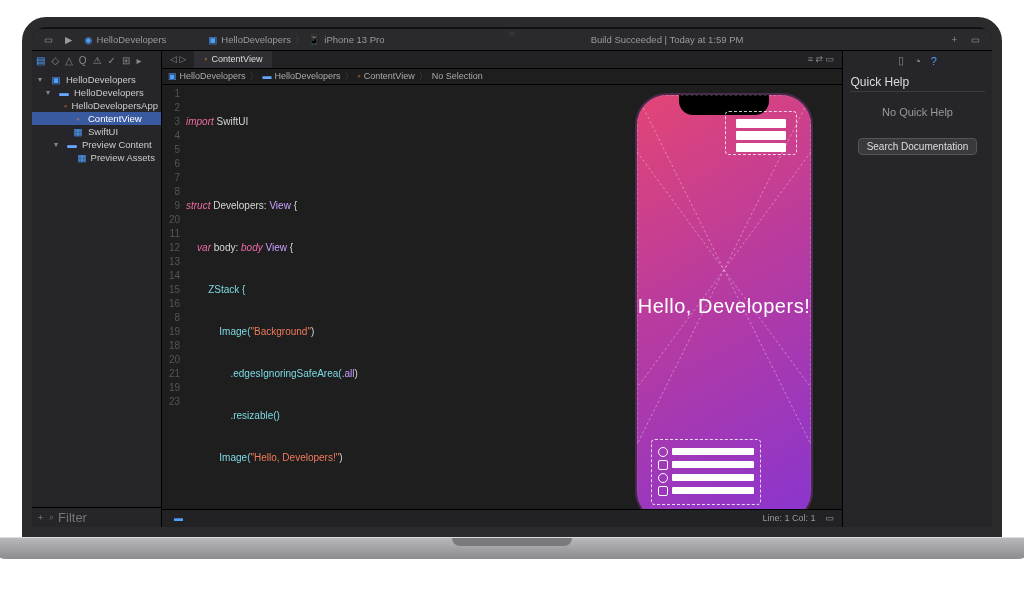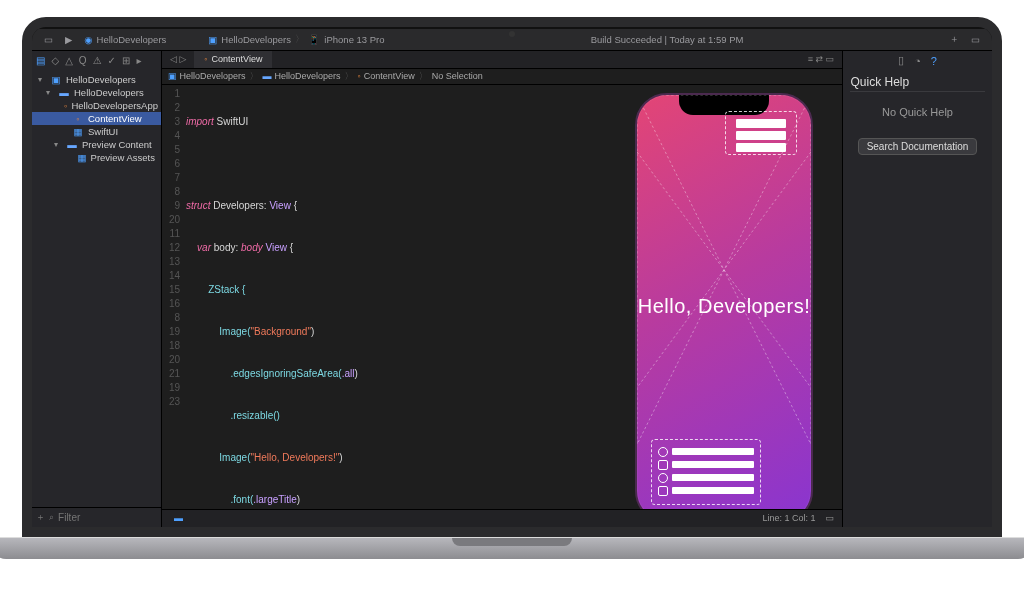--- a/index.html
+++ b/index.html
@@ -148,21 +148,21 @@
               </div>
             <div class="tree-row" style="padding-left:36px">
                 <span class="chev"></span>
                 <span class="ficon icon-blue">▦</span>
                 <span>Preview Assets</span>
               </div>
           </div>
           <div class="nav-filter">
             <span>＋</span>
             <span>⌕</span>
-            <input style="flex: 1 1 0%; background: transparent; border: none; color: rgb(170, 170, 170); font-size: 10px; outline: none;" placeholder="Filter">
+            <input style="flex: 1 1 0%; background: transparent; border: none; color: rgb(170, 170, 170); font-size: 13px; outline: none;" placeholder="Filter">
             <span>◔</span>
             <span>▭</span>
           </div>
         </div>
 
         <div class="editor-area">
           <div class="tab-bar">
             <div class="back">◁ ▷</div>
             <div class="file-tab">
                 <span class="icon-orange">◦</span>
@@ -221,21 +221,20 @@
               <div class="lines">
                 <div><span class="kw-pink">import</span><span> SwiftUI</span></div>
                 <div> </div>
                 <div><span class="kw-pink">struct</span><span> Developers: </span><span class="kw-purple">View</span><span> {</span></div>
                 <div><span class="kw-pink">    var</span><span> body: </span><span class="kw-pink">body</span><span class="kw-purple"> View</span><span> {</span></div>
                 <div><span class="kw-teal">        ZStack {</span></div>
                 <div><span class="kw-teal">            Image(</span><span class="kw-str">"Background"</span><span>)</span></div>
                 <div><span class="kw-teal">                .edgesIgnoringSafeArea(</span><span class="kw-purple">.all</span><span>)</span></div>
                 <div><span class="kw-teal">                .resizable()</span></div>
                 <div><span class="kw-teal">            Image(</span><span class="kw-str">"Hello, Developers!"</span><span>)</span></div>
-                <div><span class="kw-teal">                .font(</span><span class="kw-purple">.largeTitle</span><span>)</span></div>
                 
                 
                 
                 
                 
                 
                 
                 
                 
                 

